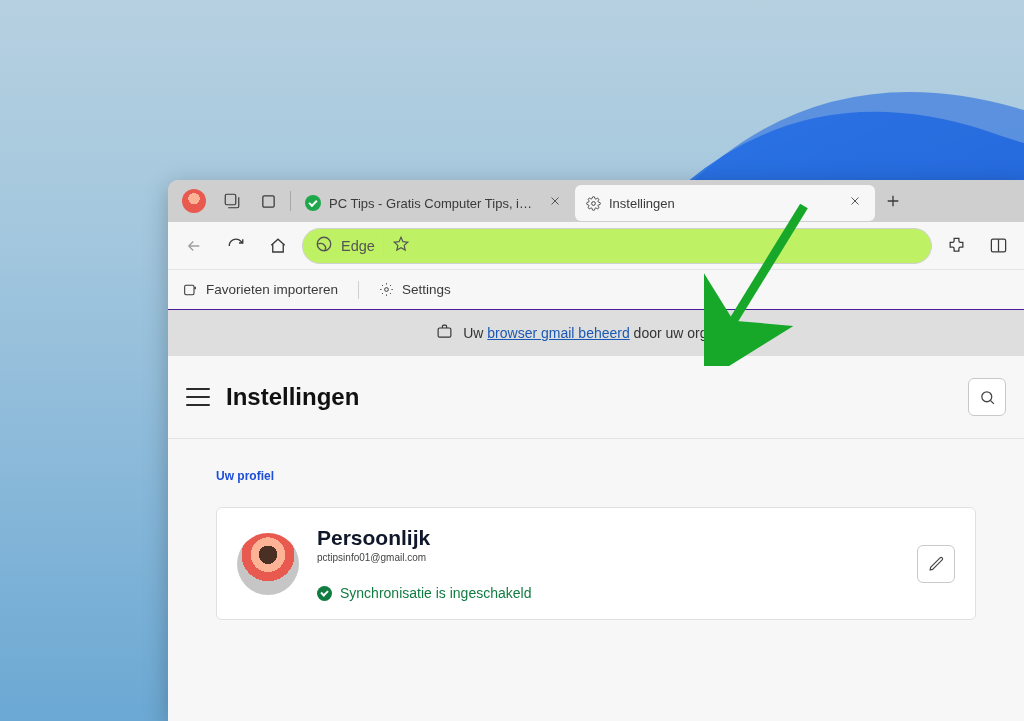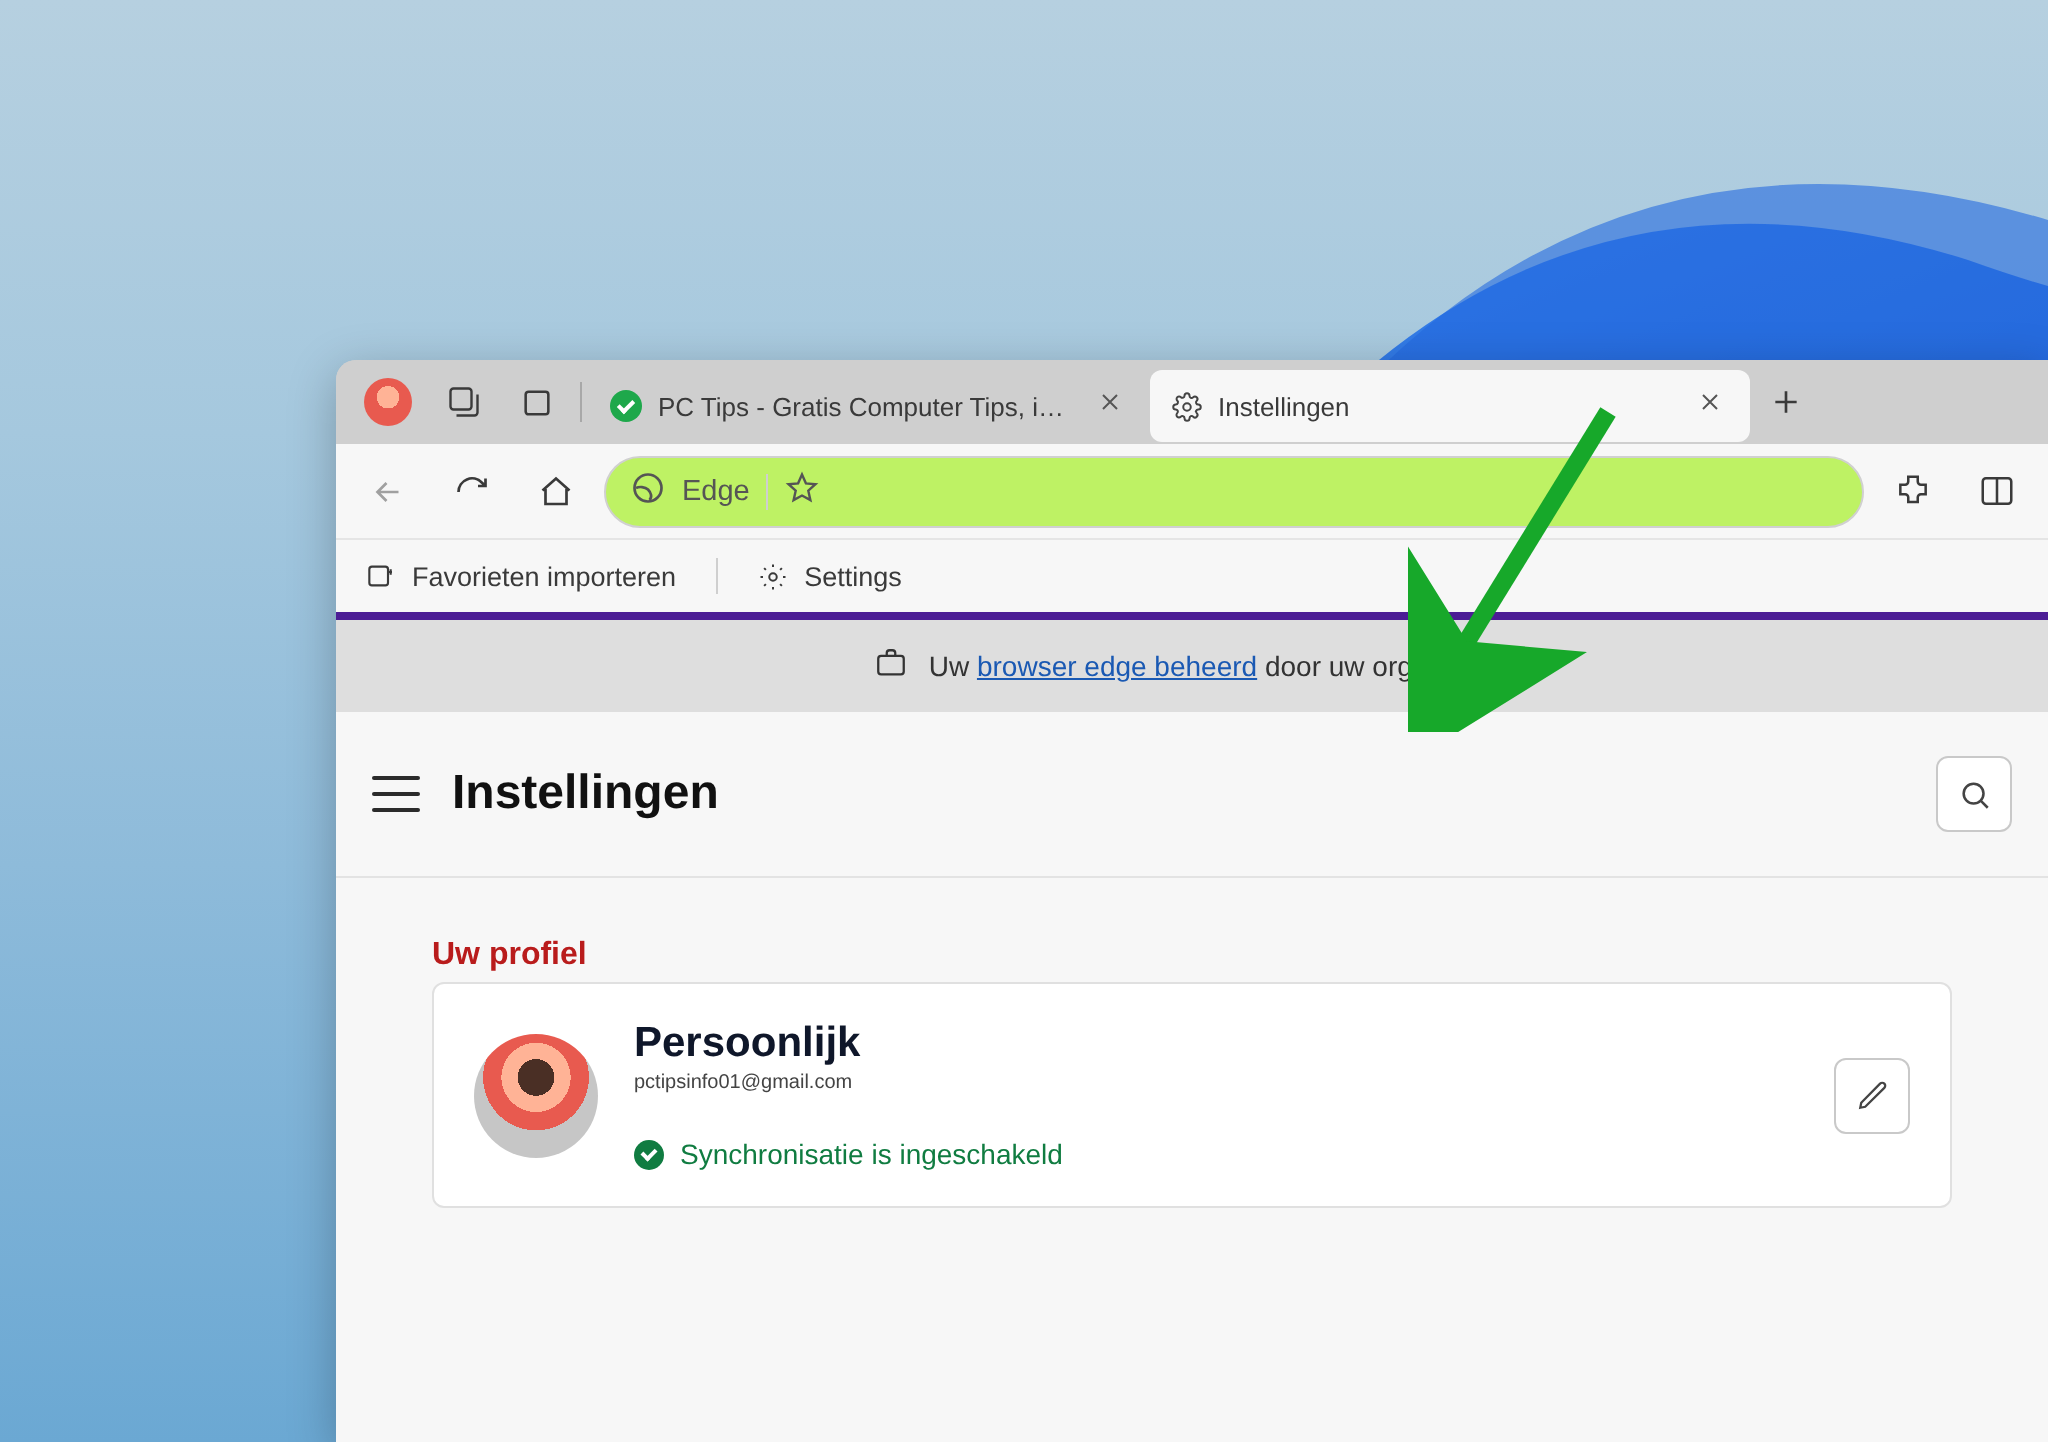--- a/index.html
+++ b/index.html
@@ -56,21 +56,21 @@
     flex:1; height:36px; background:#bef264; border:1px solid #d0d0d0; border-radius:18px;
     display:flex; align-items:center; padding:0 12px; gap:8px; font-size:14.5px; color:#444;
   }
   .address-bar .edge-label { color:#555; }
   .address-bar .sep { width:1px; height:18px; background:#cfcfcf; }
   .address-bar .url { flex:1; color:#777; }
   .address-bar .url .strong { color:#222; }
   .address-bar .star { color:#555; }
   .bookmarks-bar {
     height:40px; background:#f7f7f7; display:flex; align-items:center; padding:0 14px; gap:14px;
-    font-size:13.5px; color:#3a3a3a; border-bottom:4px solid #4c1d95;
+    font-size:13.5px; color:#3a3a3a; border-bottom:1px solid #4c1d95;
   }
   .bookmarks-bar .sepv{width:1px;height:18px;background:#cfcfcf;margin:0 6px;}
   .bm-item{display:flex;align-items:center;gap:8px;}
   .managed-banner {
     height:46px; background:#dedede; display:flex; align-items:center; justify-content:center;
     font-size:14px; color:#333; gap:10px;
   }
   .managed-banner a{ color:#1a59b3; text-decoration:underline; }
   .content-area {
     flex:1; background:#f7f7f7; display:flex; flex-direction:column; overflow:hidden;
@@ -81,21 +81,21 @@
   .hamburger{width:24px;height:18px;display:flex;flex-direction:column;justify-content:space-between;}
   .hamburger span{height:2px;background:#2b2b2b;border-radius:1px;}
   .settings-title{font-size:24px; font-weight:600; color:#111;}
   .search-box {
     margin-left:auto; width:38px;height:38px;border:1px solid #c9c9c9;border-radius:6px;background:#fff;
     display:flex;align-items:center;justify-content:center;
   }
   .profile-section {
     padding:30px 48px 0 48px;
   }
-  .profile-section h2{font-size:16px;font-weight:600;color:#b91c1c;margin-bottom:4px;}
+  .profile-section h2{font-size:12px;font-weight:600;color:#1d4ed8;margin-bottom:24px;}
   .profile-card {
     background:#fff; border:1px solid #e0e0e0; border-radius:6px;
     padding:18px 20px; display:flex; align-items:center; gap:18px;
   }
   .profile-avatar {
     width:62px;height:62px;border-radius:50%;
     background: radial-gradient(circle at 50% 35%, #4a2f25 18%, #ffb396 18% 34%, #e85a4f 34% 52%, #c6c6c6 52%);
     position:relative; flex-shrink:0;
   }
   .profile-info{display:flex;flex-direction:column;gap:2px;}
@@ -240,21 +240,21 @@
   </div>
 
   <div class="managed-banner">
     <span>
       <svg width="17" height="17" viewBox="0 0 24 24" fill="none" stroke="#333" stroke-width="1.6">
           <rect x="3" y="7" width="18" height="13" rx="2"></rect>
           <path d="M9 7V5a2 2 0 0 1 2-2h2a2 2 0 0 1 2 2v2"></path>
         </svg>
     </span>
     <span>
-      <span>Uw </span><a href="#">browser edge beheerd</a><span> door uw organisatie</span>
+      <span>Uw </span><a href="#">browser gmail beheerd</a><span> door uw organisatie</span>
     </span>
   </div>
 
   <div class="content-area">
     <div class="settings-header">
       <div class="hamburger">
           <span></span>
           <span></span>
           <span></span>
         </div>

